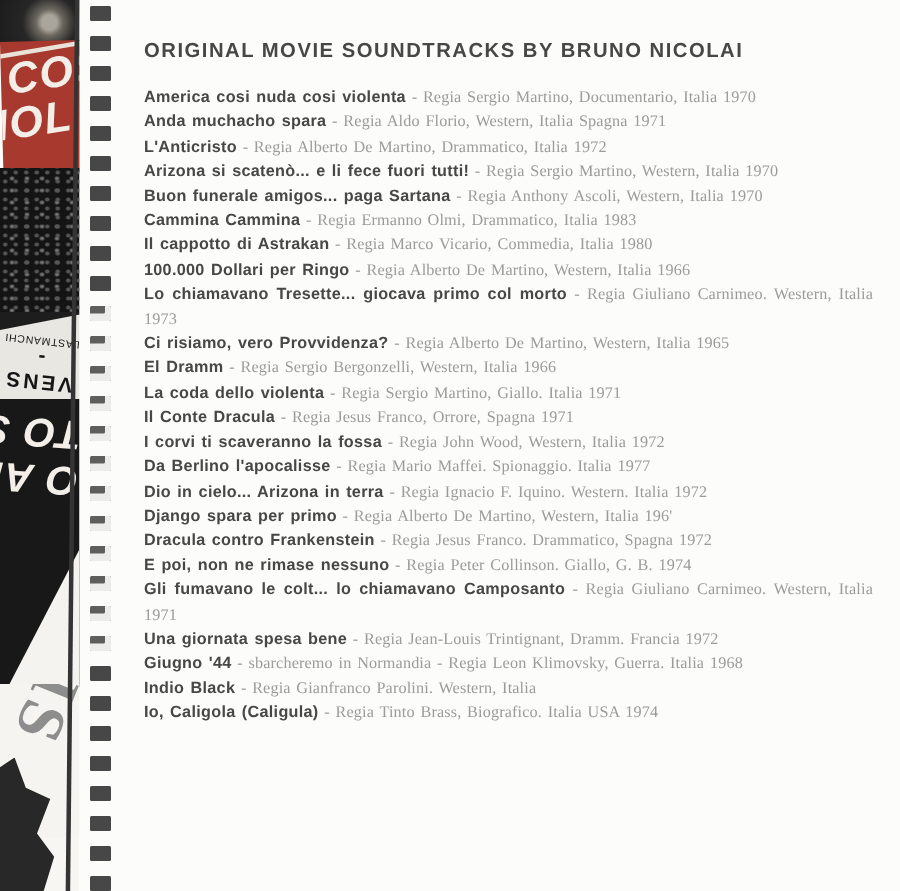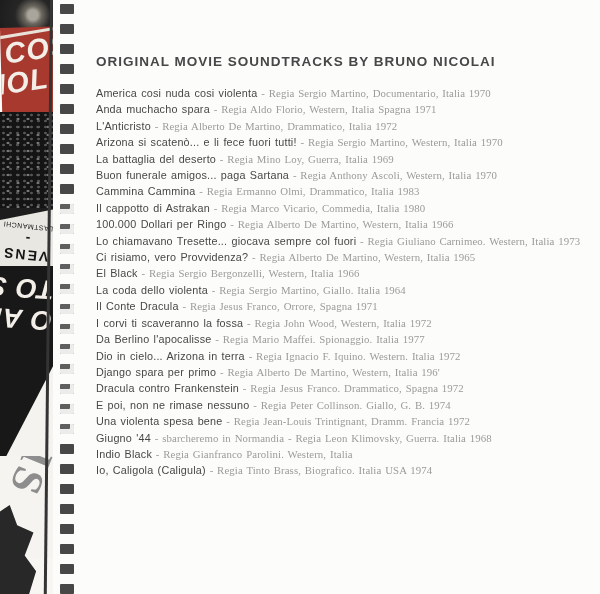--- a/index.html
+++ b/index.html
@@ -39,24 +39,24 @@
   .seg-bottom{top:558px;height:36px;background:#f7f6f3;}
   .silhouette{position:absolute;left:-7px;top:505px;width:44px;height:92px;background:#282828;
     clip-path:polygon(0 12%,38% 0,55% 22%,92% 30%,72% 55%,98% 72%,80% 100%,0 100%);z-index:4;}
 
   
   .sprockets{position:absolute;left:60px;top:4px;width:16px;z-index:6;}
   .hole{width:14px;height:10px;margin-bottom:10px;background:#474747;border-radius:1px;}
   .hole.partial{background:#5e5e5e;box-shadow:inset -4px -5px 0 #ececea;}
 
   
-  .content{position:absolute;left:96px;top:26px;width:486px;margin-top:28px;}
+  .content{position:absolute;left:96px;top:26px;width:486px;}
   .title{margin:0 0 16px 0;font-size:13.5px;font-weight:bold;color:#474747;letter-spacing:1px;}
   .entry{font-size:10.8px;line-height:16.4px;text-align:justify;word-spacing:1px;letter-spacing:.1px;color:#9b9b9b;}
-  .entry .t{font-weight:normal;color:#474747;letter-spacing:.2px;}
+  .entry .t{font-weight:bold;color:#474747;letter-spacing:.2px;}
   .entry .d{color:#9b9b9b;font-family:Liberation Serif, serif;}
 </style>
 </head>
 <body>
 
 <div class="page">
 
   <div class="film-strip">
     <div class="seg seg-photo"></div>
     <div class="seg seg-red">
@@ -117,36 +117,36 @@
       <div class="hole"></div>
     </div>
 
   <div class="content">
     <h1 class="title">ORIGINAL MOVIE SOUNDTRACKS BY BRUNO NICOLAI</h1>
     <div id="filmography">
         <div class="entry"><span class="t">America cosi nuda cosi violenta</span><span class="d"> - Regia Sergio Martino, Documentario, Italia 1970</span></div>
         <div class="entry"><span class="t">Anda muchacho spara</span><span class="d"> - Regia Aldo Florio, Western, Italia Spagna 1971</span></div>
         <div class="entry"><span class="t">L'Anticristo</span><span class="d"> - Regia Alberto De Martino, Drammatico, Italia 1972</span></div>
         <div class="entry"><span class="t">Arizona si scatenò... e li fece fuori tutti!</span><span class="d"> - Regia Sergio Martino, Western, Italia 1970</span></div>
-        <div class="entry"><span class="t">La battaglia del deserto</span><span class="d"> - Regia Mino Loy, Guerra, Italia 1969</span></div>
         <div class="entry"><span class="t">Buon funerale amigos... paga Sartana</span><span class="d"> - Regia Anthony Ascoli, Western, Italia 1970</span></div>
         <div class="entry"><span class="t">Cammina Cammina</span><span class="d"> - Regia Ermanno Olmi, Drammatico, Italia 1983</span></div>
         <div class="entry"><span class="t">Il cappotto di Astrakan</span><span class="d"> - Regia Marco Vicario, Commedia, Italia 1980</span></div>
         <div class="entry"><span class="t">100.000 Dollari per Ringo</span><span class="d"> - Regia Alberto De Martino, Western, Italia 1966</span></div>
-        <div class="entry"><span class="t">Lo chiamavano Tresette... giocava sempre col fuori</span><span class="d"> - Regia Giuliano Carnimeo. Western, Italia 1973</span></div>
+        <div class="entry"><span class="t">Lo chiamavano Tresette... giocava primo col morto</span><span class="d"> - Regia Giuliano Carnimeo. Western, Italia 1973</span></div>
         <div class="entry"><span class="t">Ci risiamo, vero Provvidenza?</span><span class="d"> - Regia Alberto De Martino, Western, Italia 1965</span></div>
-        <div class="entry"><span class="t">El Black</span><span class="d"> - Regia Sergio Bergonzelli, Western, Italia 1966</span></div>
-        <div class="entry"><span class="t">La coda dello violenta</span><span class="d"> - Regia Sergio Martino, Giallo. Italia 1964</span></div>
+        <div class="entry"><span class="t">El Dramm</span><span class="d"> - Regia Sergio Bergonzelli, Western, Italia 1966</span></div>
+        <div class="entry"><span class="t">La coda dello violenta</span><span class="d"> - Regia Sergio Martino, Giallo. Italia 1971</span></div>
         <div class="entry"><span class="t">Il Conte Dracula</span><span class="d"> - Regia Jesus Franco, Orrore, Spagna 1971</span></div>
         <div class="entry"><span class="t">I corvi ti scaveranno la fossa</span><span class="d"> - Regia John Wood, Western, Italia 1972</span></div>
         <div class="entry"><span class="t">Da Berlino l'apocalisse</span><span class="d"> - Regia Mario Maffei. Spionaggio. Italia 1977</span></div>
         <div class="entry"><span class="t">Dio in cielo... Arizona in terra</span><span class="d"> - Regia Ignacio F. Iquino. Western. Italia 1972</span></div>
         <div class="entry"><span class="t">Django spara per primo</span><span class="d"> - Regia Alberto De Martino, Western, Italia 196'</span></div>
         <div class="entry"><span class="t">Dracula contro Frankenstein</span><span class="d"> - Regia Jesus Franco. Drammatico, Spagna 1972</span></div>
         <div class="entry"><span class="t">E poi, non ne rimase nessuno</span><span class="d"> - Regia Peter Collinson. Giallo, G. B. 1974</span></div>
-        <div class="entry"><span class="t">Una violenta spesa bene</span><span class="d"> - Regia Jean-Louis Trintignant, Dramm. Francia 1972</span></div>
+        <div class="entry"><span class="t">Gli fumavano le colt... lo chiamavano Camposanto</span><span class="d"> - Regia Giuliano Carnimeo. Western, Italia 1971</span></div>
+        <div class="entry"><span class="t">Una giornata spesa bene</span><span class="d"> - Regia Jean-Louis Trintignant, Dramm. Francia 1972</span></div>
         <div class="entry"><span class="t">Giugno '44</span><span class="d"> - sbarcheremo in Normandia - Regia Leon Klimovsky, Guerra. Italia 1968</span></div>
         <div class="entry"><span class="t">Indio Black</span><span class="d"> - Regia Gianfranco Parolini. Western, Italia</span></div>
         <div class="entry"><span class="t">Io, Caligola (Caligula)</span><span class="d"> - Regia Tinto Brass, Biografico. Italia USA 1974</span></div>
       </div>
   </div>
 
 </div>
 
 </body></html>

